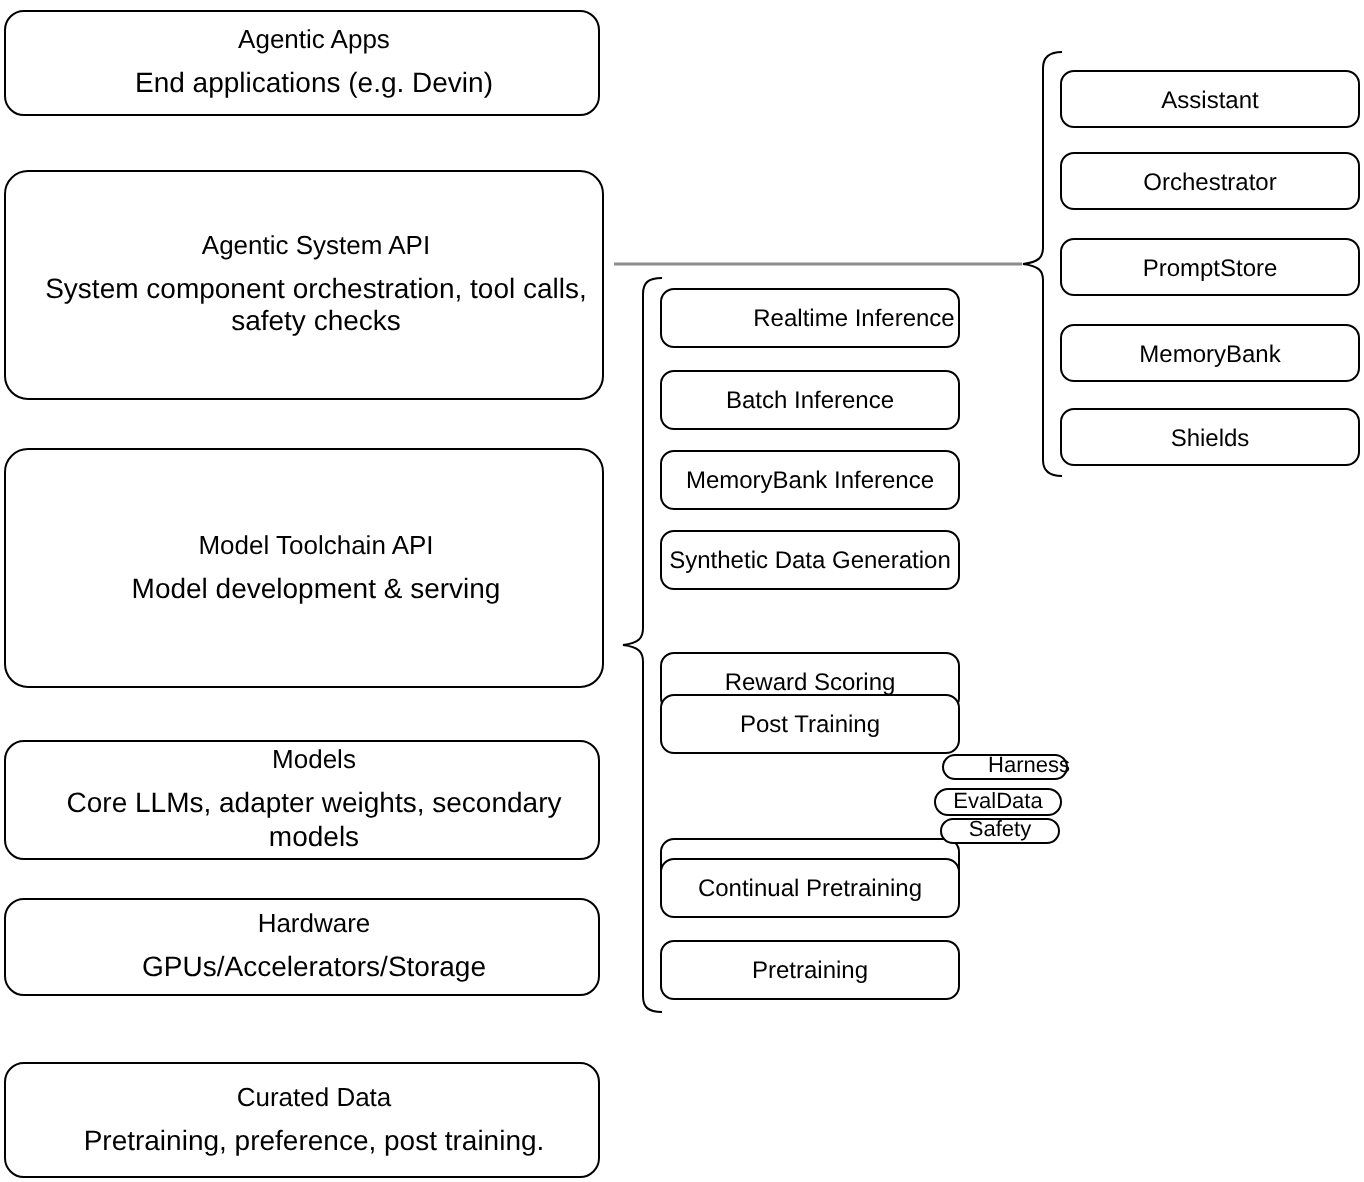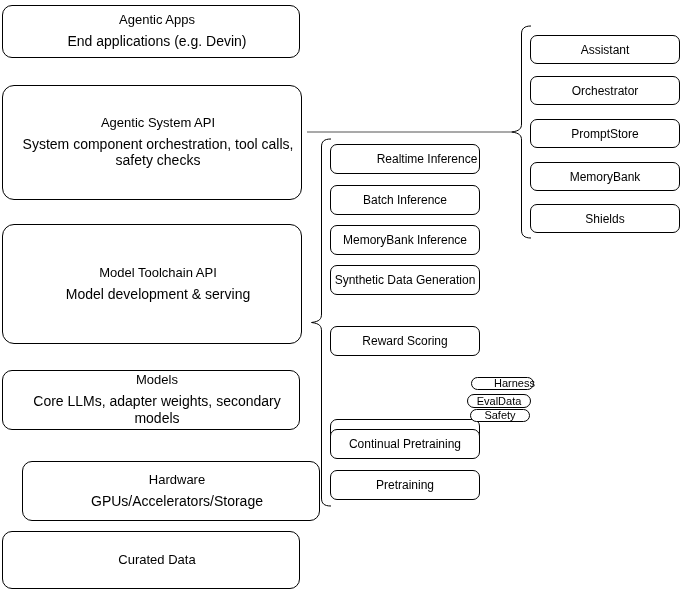--- a/index.html
+++ b/index.html
@@ -65,34 +65,36 @@
   <div class="node lnode big" style="top:224px;height:120px;">
     <div class="title">Model Toolchain API</div>
     <div class="subtitle">Model development &amp; serving</div>
   </div>
 
   <div class="node lnode" style="top:370px;height:60px;justify-content:center;">
     <div class="title">Models</div>
     <div class="subtitle">Core LLMs, adapter weights, secondary models</div>
   </div>
 
-  <div class="node lnode" style="top:461px;height:60px;margin-left:20px;">
+  <div class="node lnode" style="top:449px;height:49px;">
     <div class="title">Hardware</div>
     <div class="subtitle">GPUs/Accelerators/Storage</div>
   </div>
 
   <div class="node lnode" style="top:531px;height:58px;">
     <div class="title">Curated Data</div>
+    <div class="subtitle">Pretraining, preference, post training.</div>
   </div>
 
   <div class="node mid-box" style="top:144px;padding-left:44px;">Realtime Inference</div>
   <div class="node mid-box" style="top:185px;">Batch Inference</div>
   <div class="node mid-box" style="top:225px;">MemoryBank Inference</div>
   <div class="node mid-box" style="top:265px;">Synthetic Data Generation</div>
   <div class="node mid-box" style="top:306px;margin-top:20px;">Reward Scoring</div>
+  <div class="node mid-box" style="top:347px;">Post Training</div>
   <div class="node mid-box" style="top:388px;margin-top:31px;">Evals</div>
   <div class="node mid-box" style="top:429px;">Continual Pretraining</div>
   <div class="node mid-box" style="top:470px;">Pretraining</div>
 
   <div class="tag-oval" style="left:471px;top:377px;width:63px;height:13px;padding-left:24px;">Harness</div>
   <div class="tag-oval" style="left:467px;top:394px;width:64px;height:14px;">EvalData</div>
   <div class="tag-oval" style="left:470px;top:409px;width:60px;height:13px;">Safety</div>
 
   <div class="node right-box" style="top:35px;">Assistant</div>
   <div class="node right-box" style="top:76px;">Orchestrator</div>

